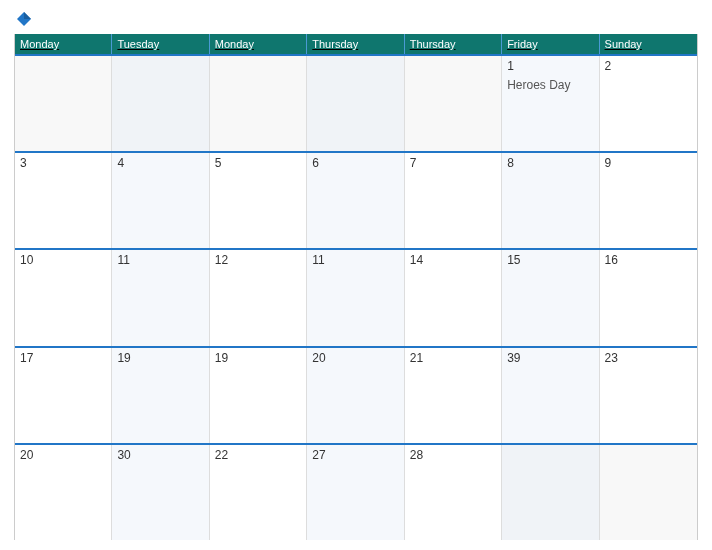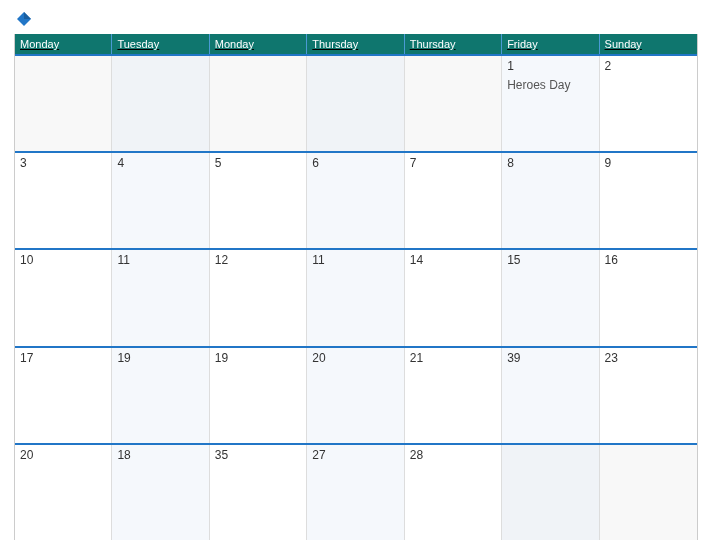--- a/index.html
+++ b/index.html
@@ -248,24 +248,24 @@
           </div>
           <div class="day-cell">
             <span class="day-number">23</span>
           </div>
         </div>
         <div class="week-row">
           <div class="day-cell">
             <span class="day-number">20</span>
           </div>
           <div class="day-cell">
-            <span class="day-number">18</span>
-          </div>
-          <div class="day-cell">
-            <span class="day-number">35</span>
+            <span class="day-number">30</span>
+          </div>
+          <div class="day-cell">
+            <span class="day-number">22</span>
           </div>
           <div class="day-cell">
             <span class="day-number">27</span>
           </div>
           <div class="day-cell">
             <span class="day-number">28</span>
           </div>
           <div class="day-cell empty"></div>
           <div class="day-cell empty"></div>
         </div>

